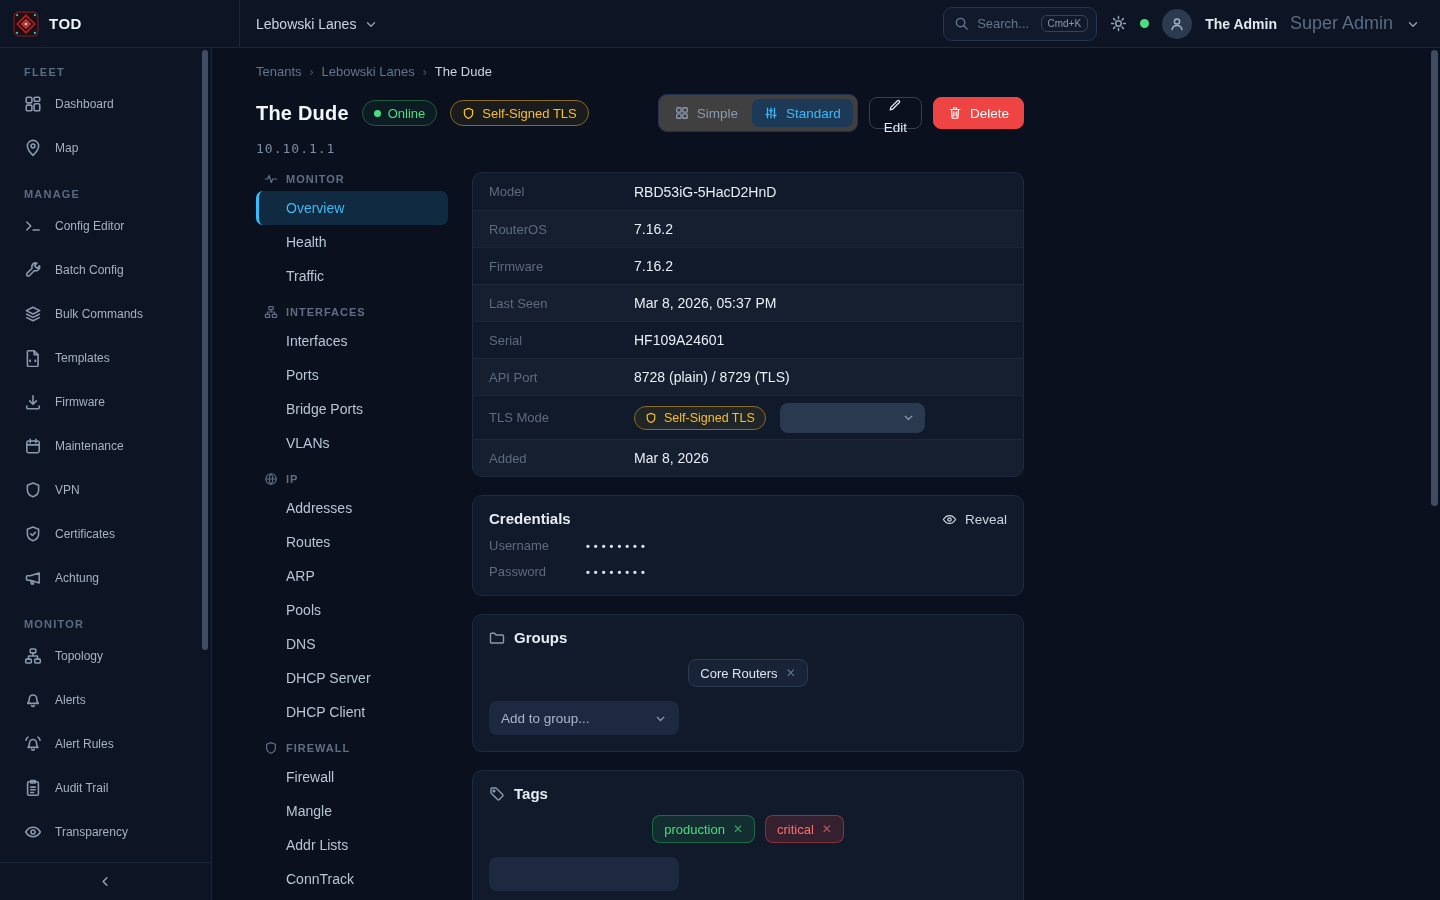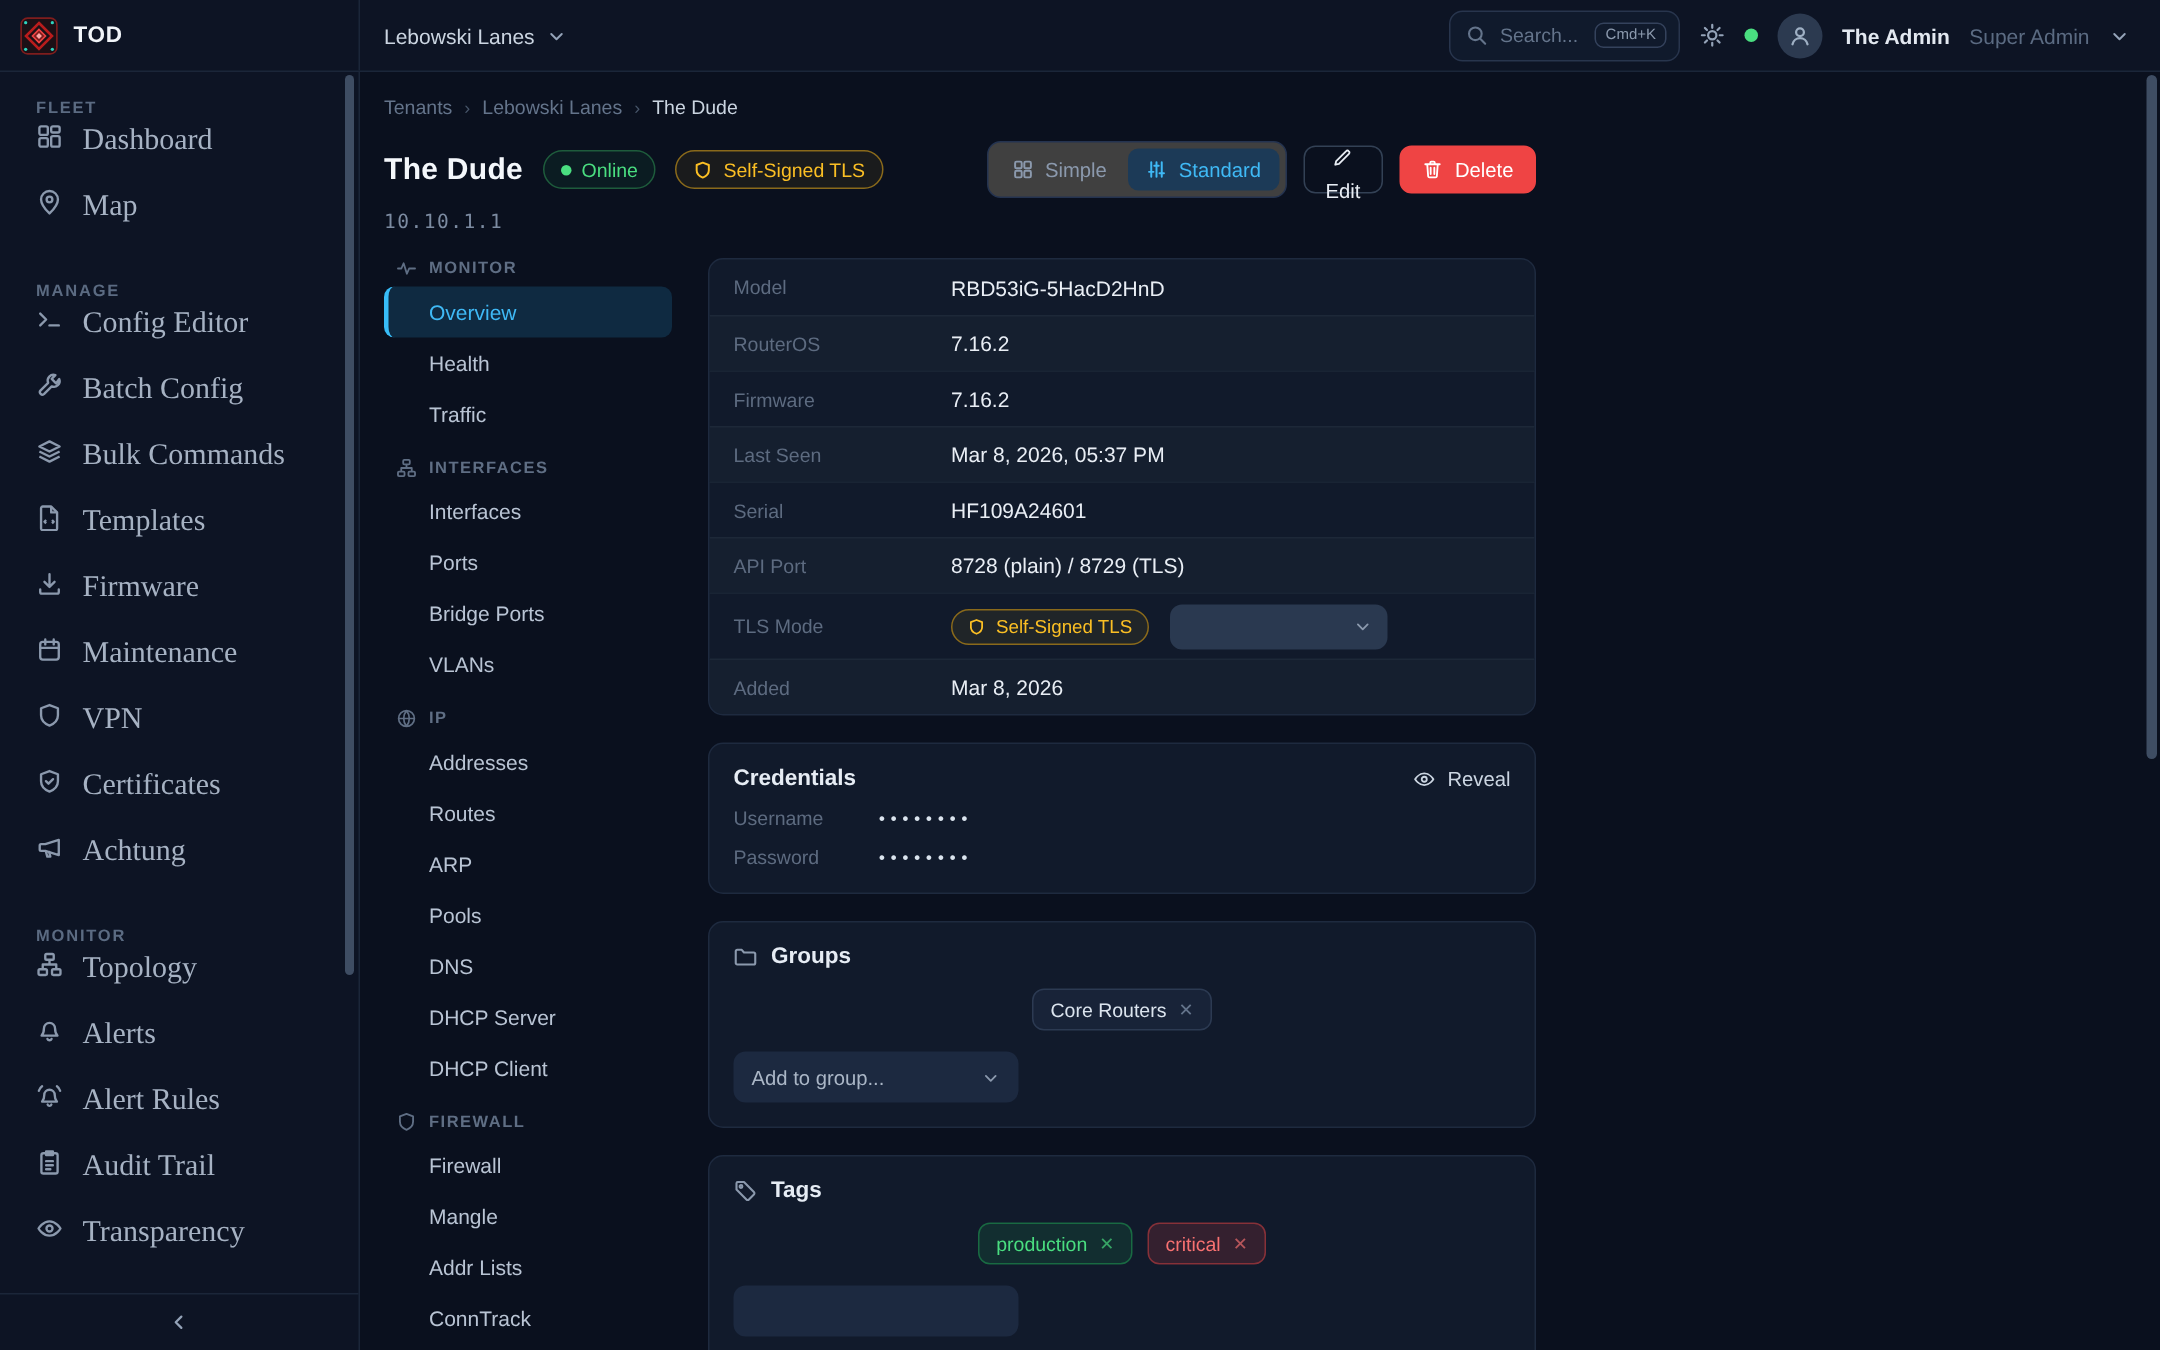--- a/index.html
+++ b/index.html
@@ -21,30 +21,30 @@
     border:1px solid #28354d; background:#101a2c; border-radius:9px; padding:0 8px 0 10px;
     color:#64748b; }
   .searchbox .ph { font-size:13px; flex:1; }
   .kbd { font-size:10px; color:#8b99ad; border:1px solid #34425c; border-radius:6px;
     padding:2px 6px; white-space:nowrap; }
   .iconbtn { color:#94a3b8; cursor:pointer; display:flex; }
   .statusdot { width:9px; height:9px; border-radius:50%; background:#4ade80; }
   .avatar { width:30px; height:30px; border-radius:50%; background:#2c3a50; display:flex;
     align-items:center; justify-content:center; color:#9fb0c4; }
   .uname { font-size:14px; font-weight:600; color:#e2e8f0; }
-  .urole { font-size:14px; color:#5b6b82; }
+  .urole { font-size:18px; color:#5b6b82; }
 
   
-  .sidebar { position:fixed; top:48px; left:0; bottom:0; width:240px; background:#0d1424;
+  .sidebar { position:fixed; top:48px; left:0; bottom:0; width:212px; background:#0d1424;
     border-right:1px solid #1b2639; padding:18px 14px 0 14px; z-index:20; }
   .side-label { font-size:11px; letter-spacing:1.2px; color:#5b6b82; font-weight:700;
     margin:0 0 4px 10px; }
   .side-label.gap { margin-top:18px; }
-  .side-item { height:44px; display:flex; align-items:flex-start; gap:13px; padding-left:10px;
-    color:#a6b2c3; font-size:20px; border-radius:8px; cursor:pointer;font-family:Liberation Serif, serif; }
+  .side-item { height:44px; display:flex; align-items:center; gap:13px; padding-left:10px;
+    color:#a6b2c3; font-size:12px; border-radius:8px; cursor:pointer; }
   .side-item .ic { color:#8b99ad; }
   .side-foot { position:absolute; left:0; right:0; bottom:0; height:38px;
     border-top:1px solid #1b2639; display:flex; align-items:center; justify-content:center;
     color:#94a3b8; cursor:pointer; }
   .side-scroll { position:absolute; top:2px; right:3px; width:6px; height:600px;
     background:#3e4d63; border-radius:3px; }
   .win-scroll { position:fixed; top:50px; right:2px; width:7px; height:456px;
     background:#3e4d63; border-radius:3.5px; z-index:40; }
 
   

